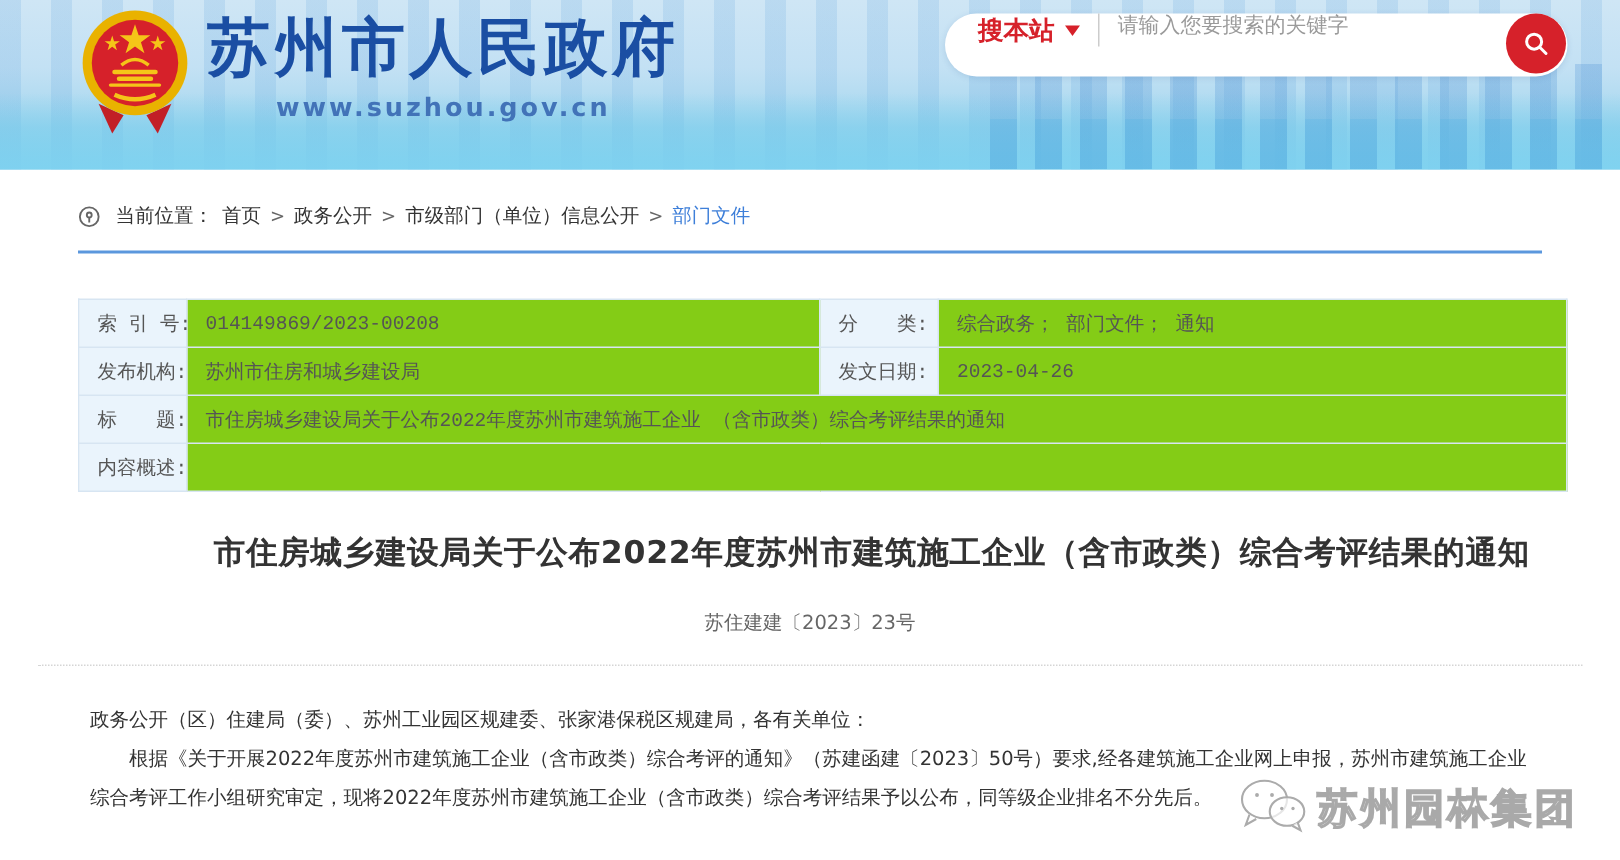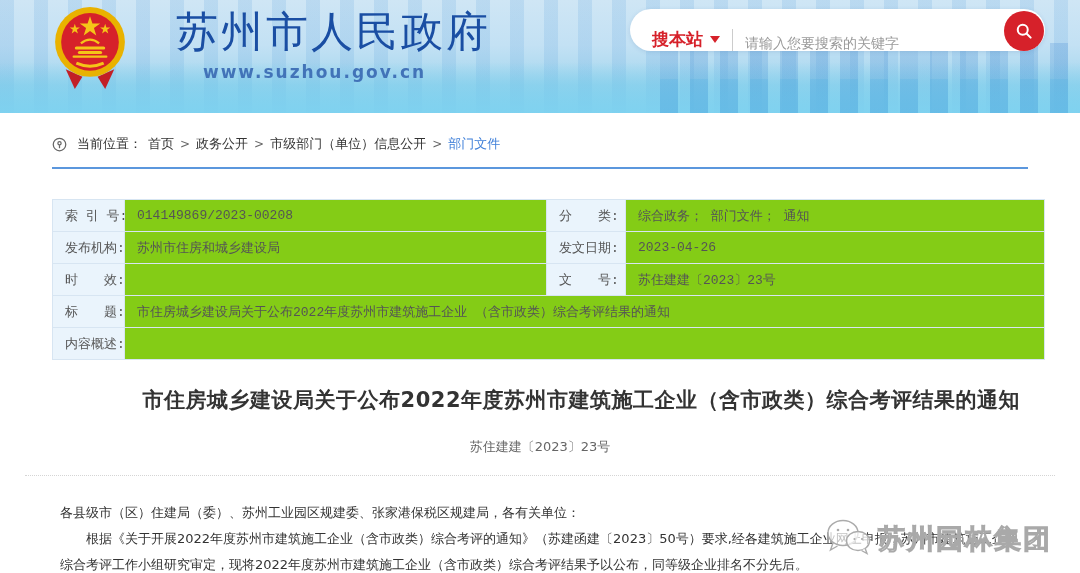--- a/index.html
+++ b/index.html
@@ -17,27 +17,27 @@
   .header::after { 
     content:""; position:absolute; right:0; top:0; width:420px; height:113px;
     background:
       linear-gradient(180deg, rgba(70,140,210,0) 0 38%, rgba(70,140,210,.25) 38% 70%, rgba(60,150,215,.35) 70% 100%);
     mask:repeating-linear-gradient(90deg,#000 0 18px, transparent 18px 30px);
     -webkit-mask:repeating-linear-gradient(90deg,#000 0 18px, transparent 18px 30px);
   }
   .brand { position:absolute; left:52px; top:4px; display:flex; align-items:flex-start; z-index:2; }
   .emblem { width:76px; height:88px; flex:0 0 auto; }
   .brand-text { margin-left:10px; }
-  .site-name { font-size:42px; font-weight:normal; color:#1a4ea3; letter-spacing:3px; line-height:56px;margin-left:38px; }
+  .site-name { font-size:42px; font-weight:bold; color:#1a4ea3; letter-spacing:3px; line-height:56px; }
   .site-url { text-align:center; font-size:17px; font-weight:bold; color:#4273b8; letter-spacing:2px; margin-top:2px; }
 
   .search-pill {
     position:absolute; right:35px; top:9px; z-index:3;
     width:415px; height:42px; background:#fff; border-radius:21px;
-    display:flex; align-items:flex-end; box-shadow:0 1px 4px rgba(40,90,150,.15);
+    display:flex; align-items:flex-start; box-shadow:0 1px 4px rgba(40,90,150,.15);
   }
   .search-scope { display:flex; align-items:center; gap:7px; margin-left:22px; cursor:pointer; }
   .search-scope .scope-label { font-size:17px; font-weight:bold; color:#d6212a; }
   .caret { width:0; height:0; border-left:5px solid transparent; border-right:5px solid transparent; border-top:7px solid #d6212a; }
   .search-sep { width:1px; height:22px; background:#ccc; margin:0 12px; }
   .search-input { border:none; outline:none; flex:1; font-size:14px; color:#701a75; background:transparent; font-family:inherit; }
   .search-input::placeholder { color:#9a9a9a; }
   .search-btn {
     width:40px; height:40px; border-radius:50%; border:none; background:#d6212a;
     margin-right:1px; display:flex; align-items:center; justify-content:center; cursor:pointer; flex:0 0 auto;
@@ -151,42 +151,36 @@
         <td class="lbl">分　　类:</td>
         <td class="val">综合政务；  部门文件；  通知</td>
       </tr>
       <tr>
         <td class="lbl">发布机构:</td>
         <td class="val">苏州市住房和城乡建设局</td>
         <td class="lbl">发文日期:</td>
         <td class="val">2023-04-26</td>
       </tr>
       <tr>
-        <td class="lbl">时　　效:</td>
-        <td class="val"></td>
-        <td class="lbl">文　　号:</td>
-        <td class="val">苏住建建〔2023〕23号</td>
-      </tr>
-      <tr>
         <td class="lbl">标　　题:</td>
         <td class="val" colspan="3">市住房城乡建设局关于公布2022年度苏州市建筑施工企业 （含市政类）综合考评结果的通知</td>
       </tr>
       <tr>
         <td class="lbl">内容概述:</td>
         <td class="val" colspan="3"></td>
       </tr>
     </tbody>
       </table>
   </div>
 
   <h1 class="article-title">市住房城乡建设局关于公布2022年度苏州市建筑施工企业（含市政类）综合考评结果的通知</h1>
   <div class="doc-no">苏住建建〔2023〕23号</div>
   <div class="dotted-rule"></div>
   <div class="body-text">
-    <p>各县级市（区）住建局（委）、苏州工业园区规建委、张家港保税区规建局，各有关单位：</p>
+    <p>政务公开（区）住建局（委）、苏州工业园区规建委、张家港保税区规建局，各有关单位：</p>
     <p class="indent">根据《关于开展2022年度苏州市建筑施工企业（含市政类）综合考评的通知》（苏建函建〔2023〕50号）要求,经各建筑施工企业网上申报，苏州市建筑施工企业综合考评工作小组研究审定，现将2022年度苏州市建筑施工企业（含市政类）综合考评结果予以公布，同等级企业排名不分先后。</p>
   </div>
 
   <div class="watermark">
     <svg width="52" height="46" viewBox="0 0 52 46" fill="none" stroke="#ababab" stroke-width="1.4">
       <ellipse cx="21" cy="17" rx="15" ry="12.5" fill="rgba(255,255,255,.7)"></ellipse>
       <path d="M11 27 l-2.5 7 7-4" fill="rgba(255,255,255,.7)"></path>
       <ellipse cx="36" cy="25" rx="11.5" ry="9.5" fill="rgba(255,255,255,.7)"></ellipse>
       <path d="M43 32 l2 5.5 -5.5-3" fill="rgba(255,255,255,.7)"></path>
       <circle cx="16" cy="14" r="1.3" fill="#ababab" stroke="none"></circle>

